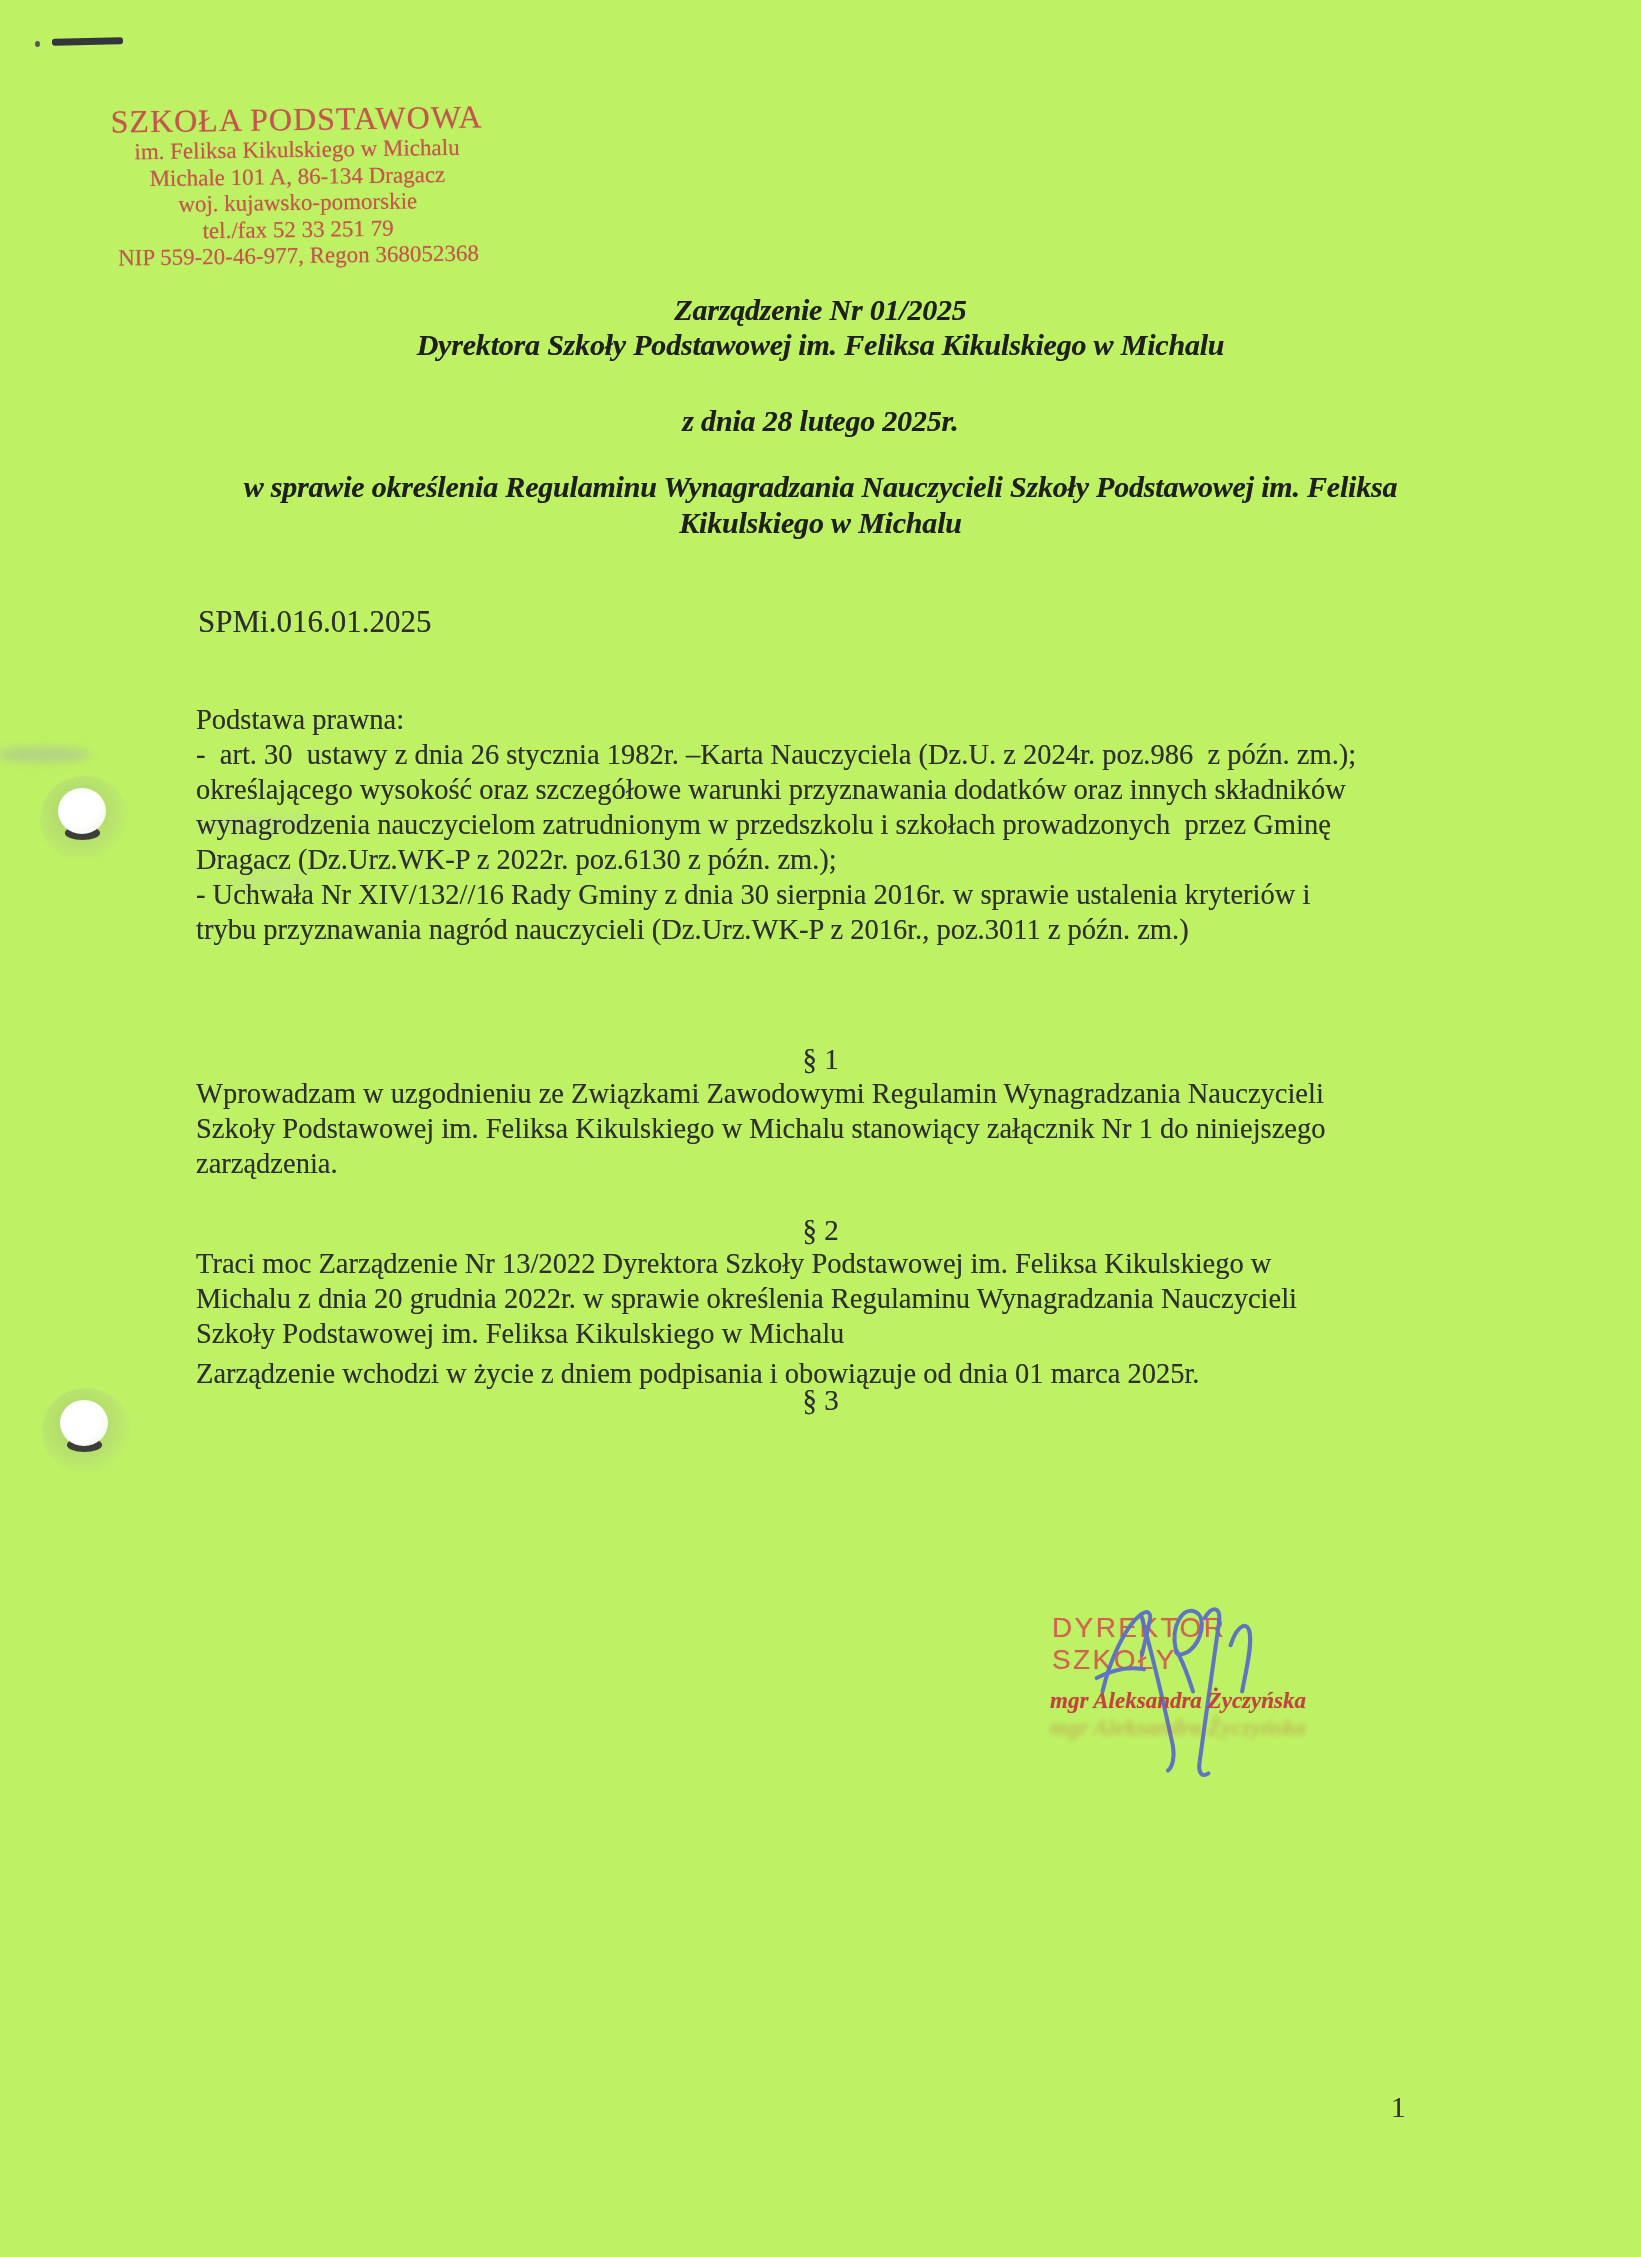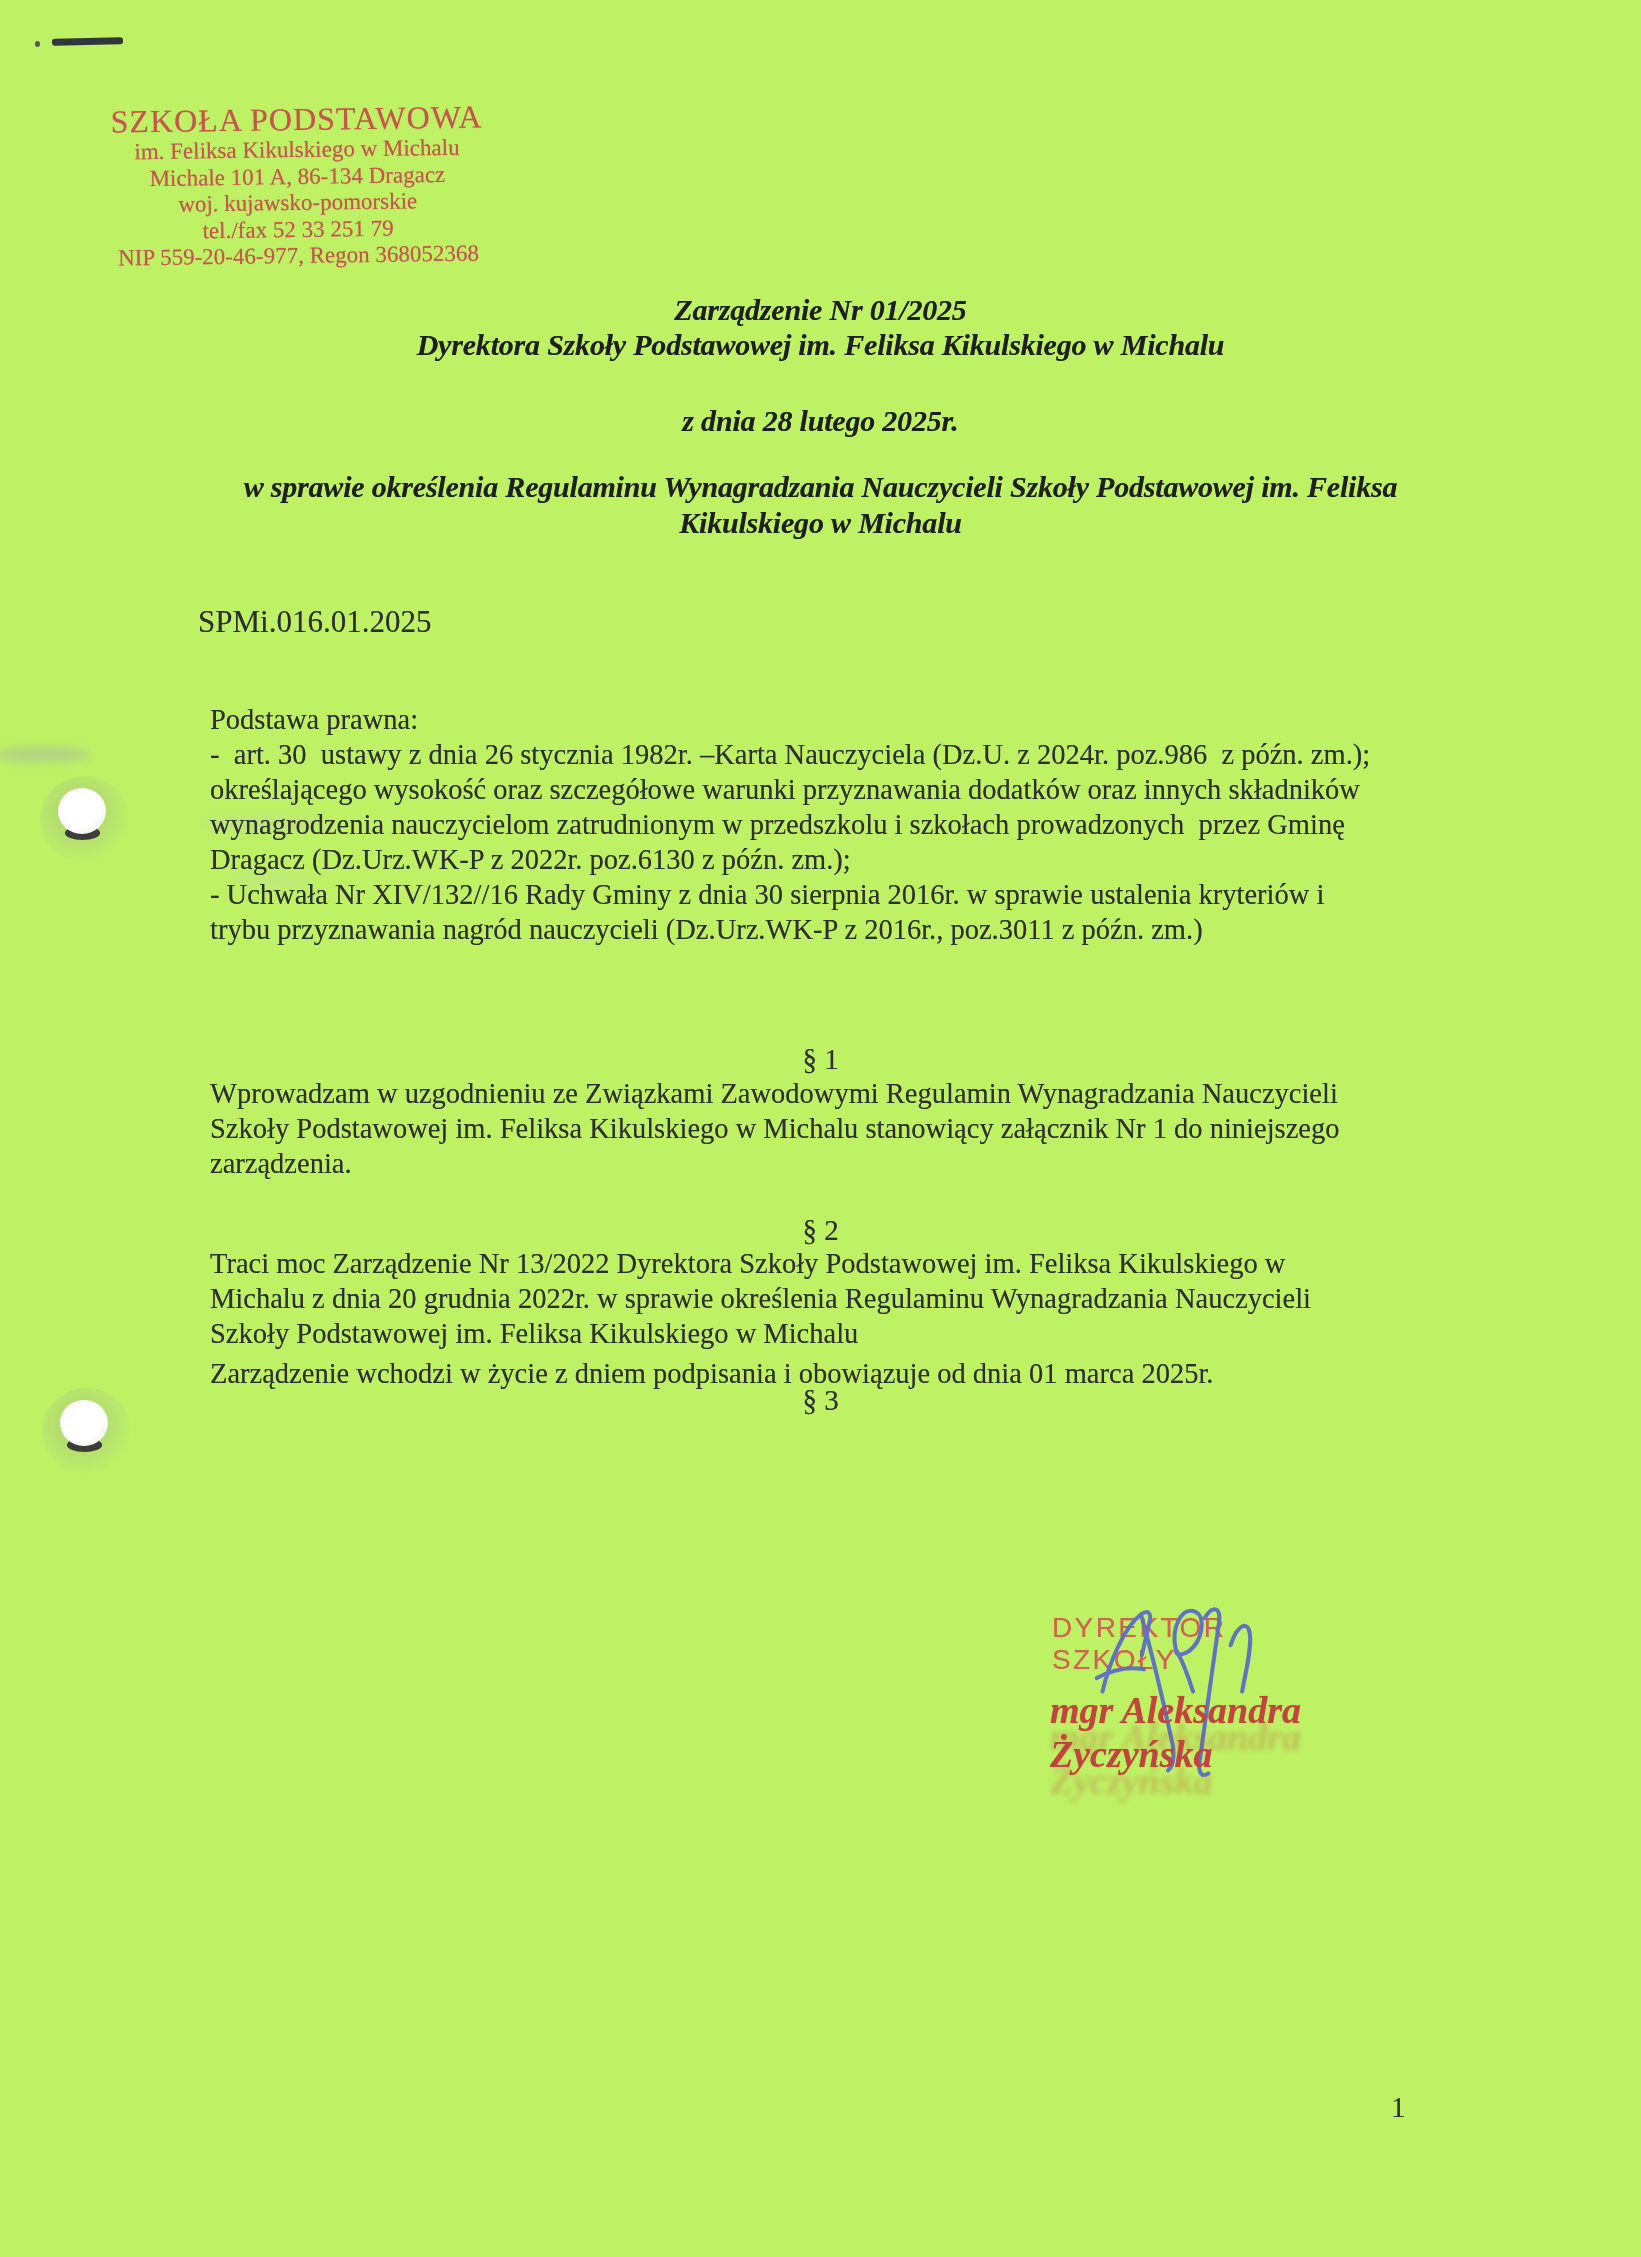--- a/index.html
+++ b/index.html
@@ -36,29 +36,29 @@
   .stamp .ls{font-size:23px;}
   
   .h{position:absolute;left:0;width:100%;text-align:center;font-weight:700;
     font-size:30px;color:#1f1f1f;letter-spacing:-0.2px;
     text-shadow:0 0 0.6px rgba(30,30,30,.55);font-style:italic;}
   
   .ref{position:absolute;left:198px;top:604px;font-size:31px;color:#2e2e2e;
     text-shadow:0 0 0.5px rgba(40,40,40,.5);}
   .para{position:absolute;left:196px;width:1274px;font-size:28.5px;
     line-height:35px;color:#2f2f2f;text-shadow:0 0 0.5px rgba(40,40,40,.5);}
-  .pl{white-space:pre;margin-left:14px;}
+  .pl{white-space:pre;}
   .sec-mark{position:absolute;left:0;width:100%;text-align:center;font-size:29px;
     color:#2f2f2f;text-shadow:0 0 0.5px rgba(40,40,40,.5);}
   
   .sig-title{position:absolute;left:1052px;top:1612px;width:290px;
     font-family:"Liberation Sans", sans-serif;font-size:28px;letter-spacing:2.4px;
     color:#d2514f;opacity:.88;text-shadow:0 0 1px rgba(210,81,79,.5);}
   .sig-name{position:absolute;left:1050px;top:1688px;width:309px;
-    font-size:38px;font-weight:700;font-style:italic;color:#c2443f;
+    font-size:23px;font-weight:700;font-style:italic;color:#c2443f;
     text-shadow:0 0 1px rgba(194,68,63,.5);}
   .sig-name.ghost{top:1715px;filter:blur(2.9px);opacity:.28;}
   .sig-ink{position:absolute;left:1089px;top:1595px;}
   
   .pagenum{position:absolute;left:1391px;top:2091px;font-size:29px;color:#333;
     text-shadow:0 0 0.5px rgba(40,40,40,.5);}
 </style>
 </head>
 <body>
 

